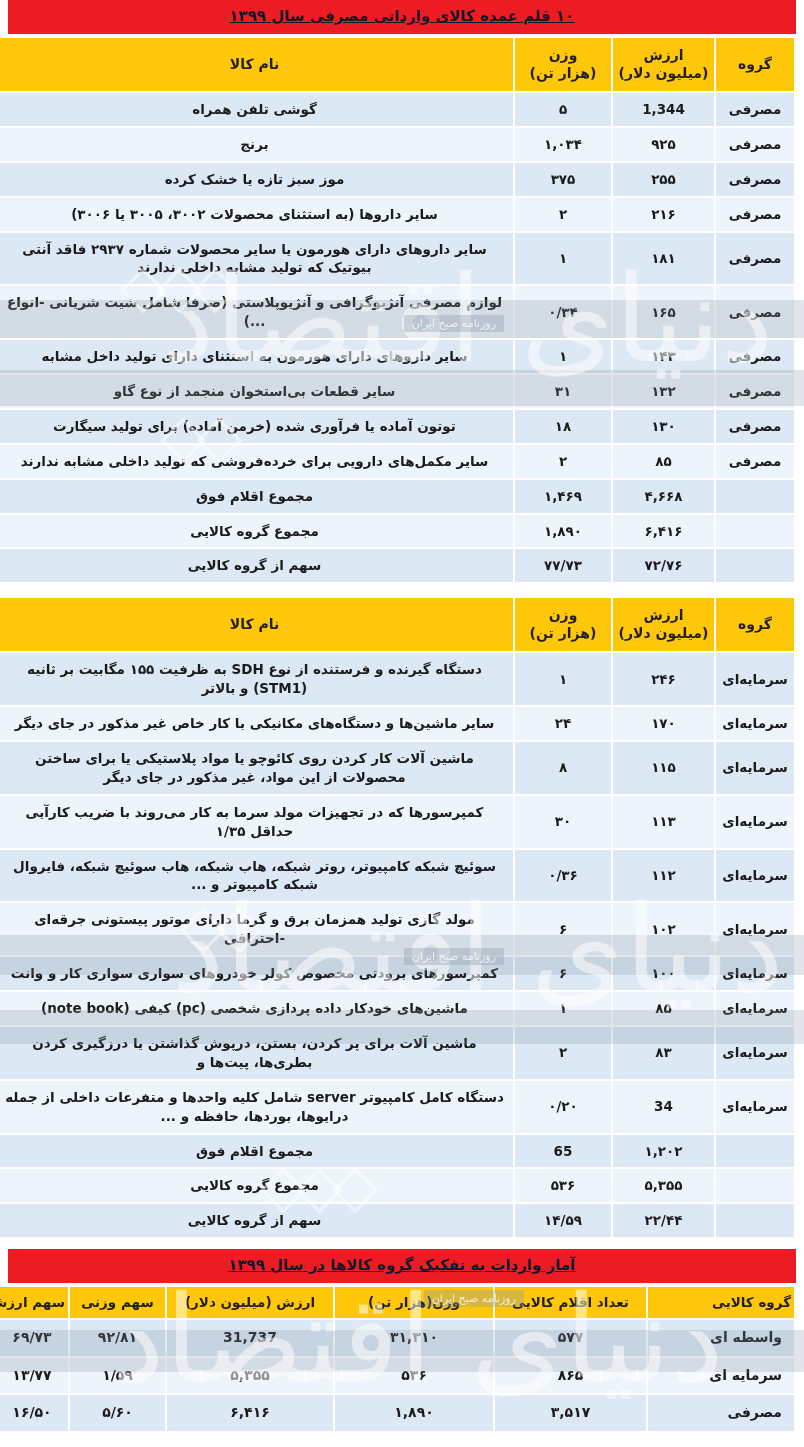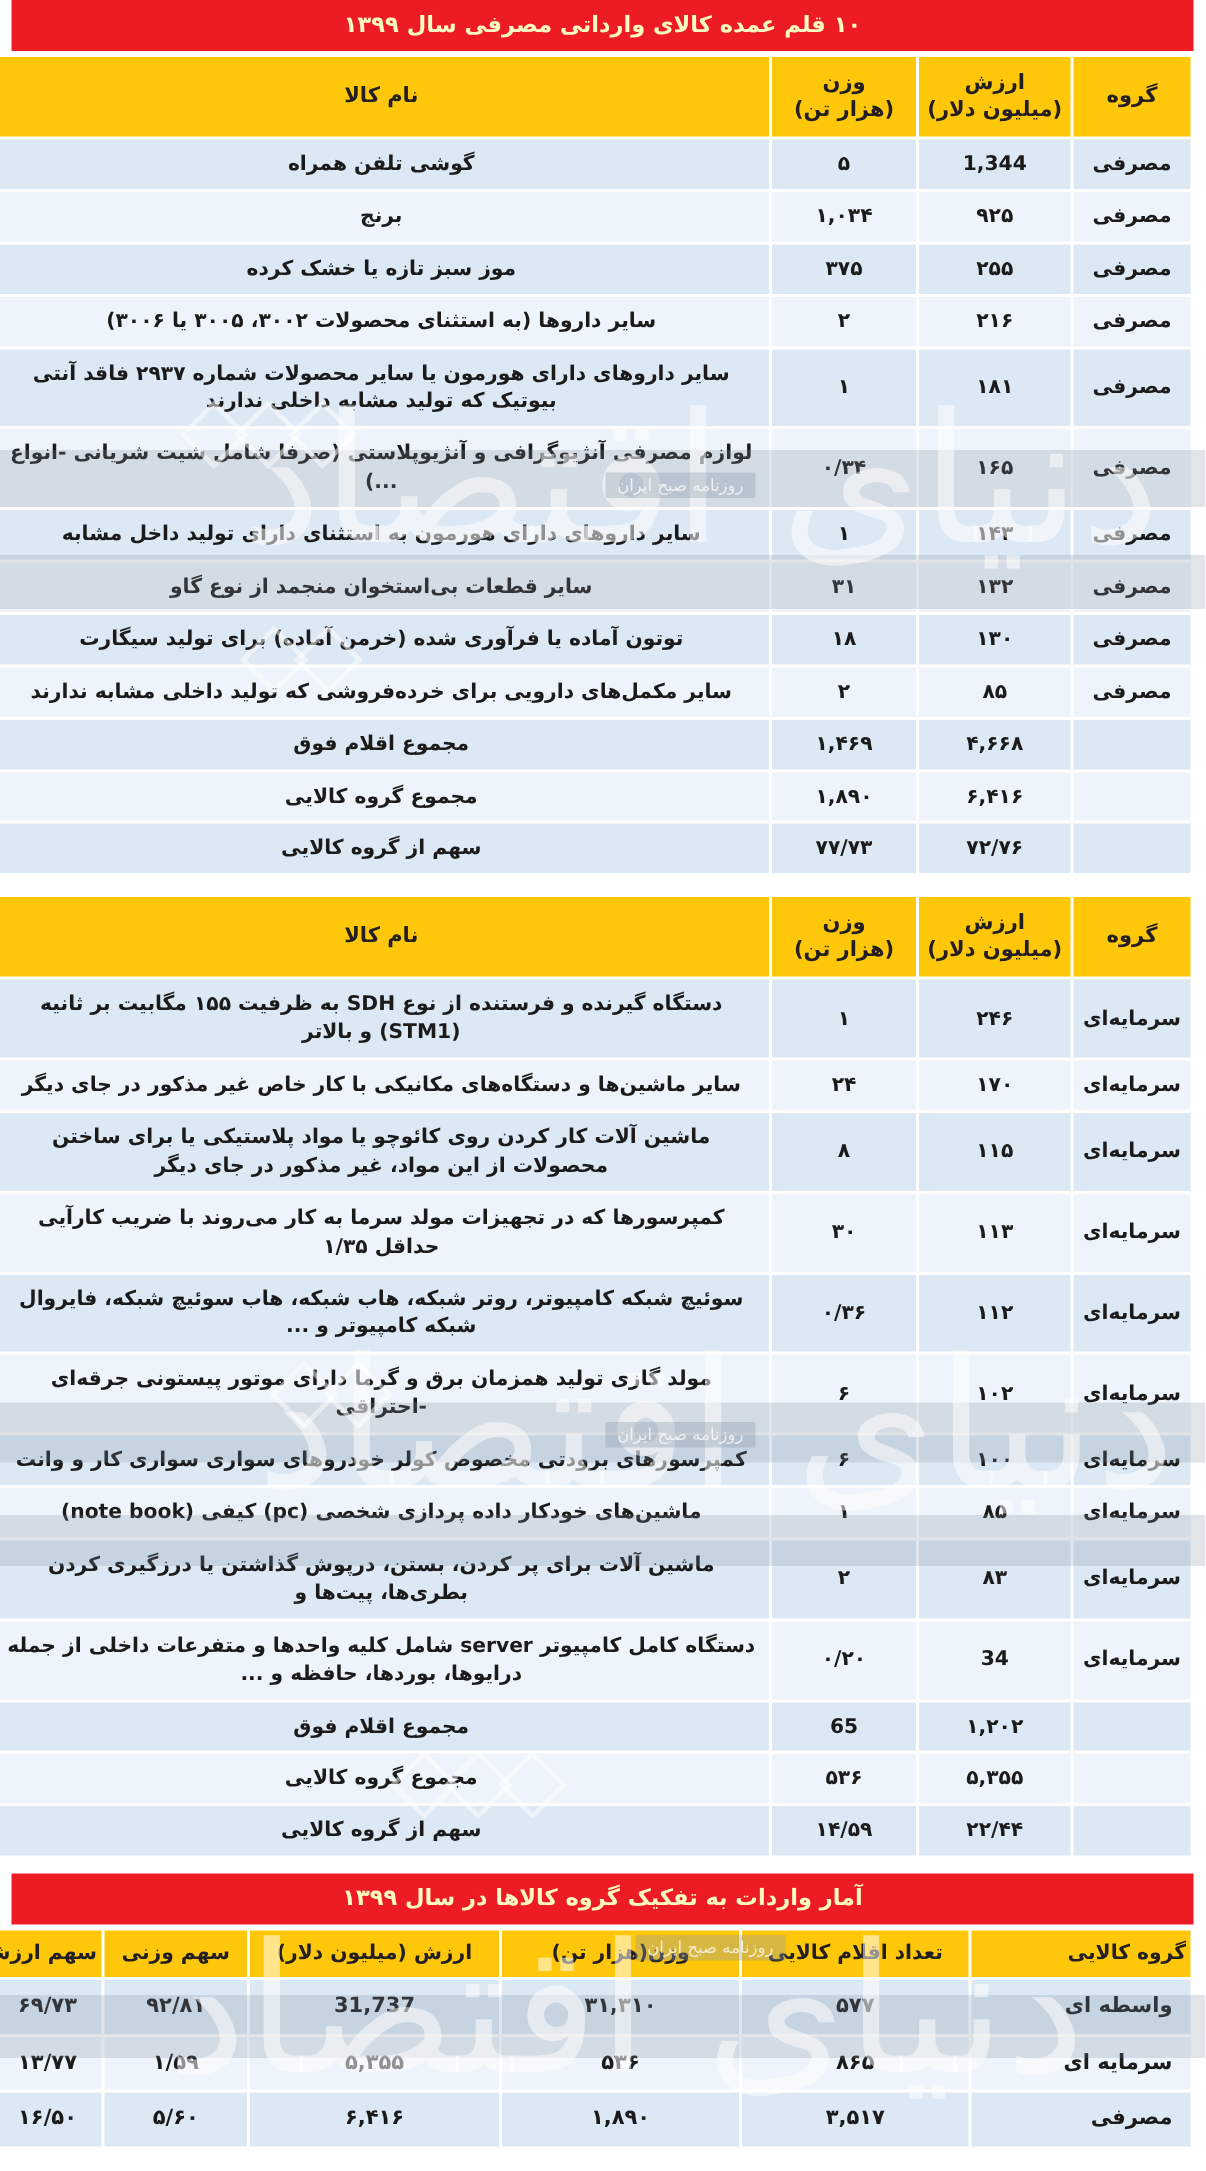--- a/index.html
+++ b/index.html
@@ -57,27 +57,28 @@
   }
 
   
   .tbl-block{
     position:relative;
     z-index:1;
     margin:0 8px 0 8px;
   }
   .tbl-title{
     background:#ED1C24;
-    color:#fef9c3;
+    color:#0f172a;
     text-align:center;
     font-weight:700;
     font-size:15px;
     line-height:1;
     padding:9px 4px 10px 4px;
     letter-spacing:0px;
+    text-decoration:underline;
   }
   table.data{
     width:100%;
     border-collapse:separate;
     border-spacing:2px;
     table-layout:fixed;
     margin-top:2px;
   }
   table.data th{
     background:#FFC709;

